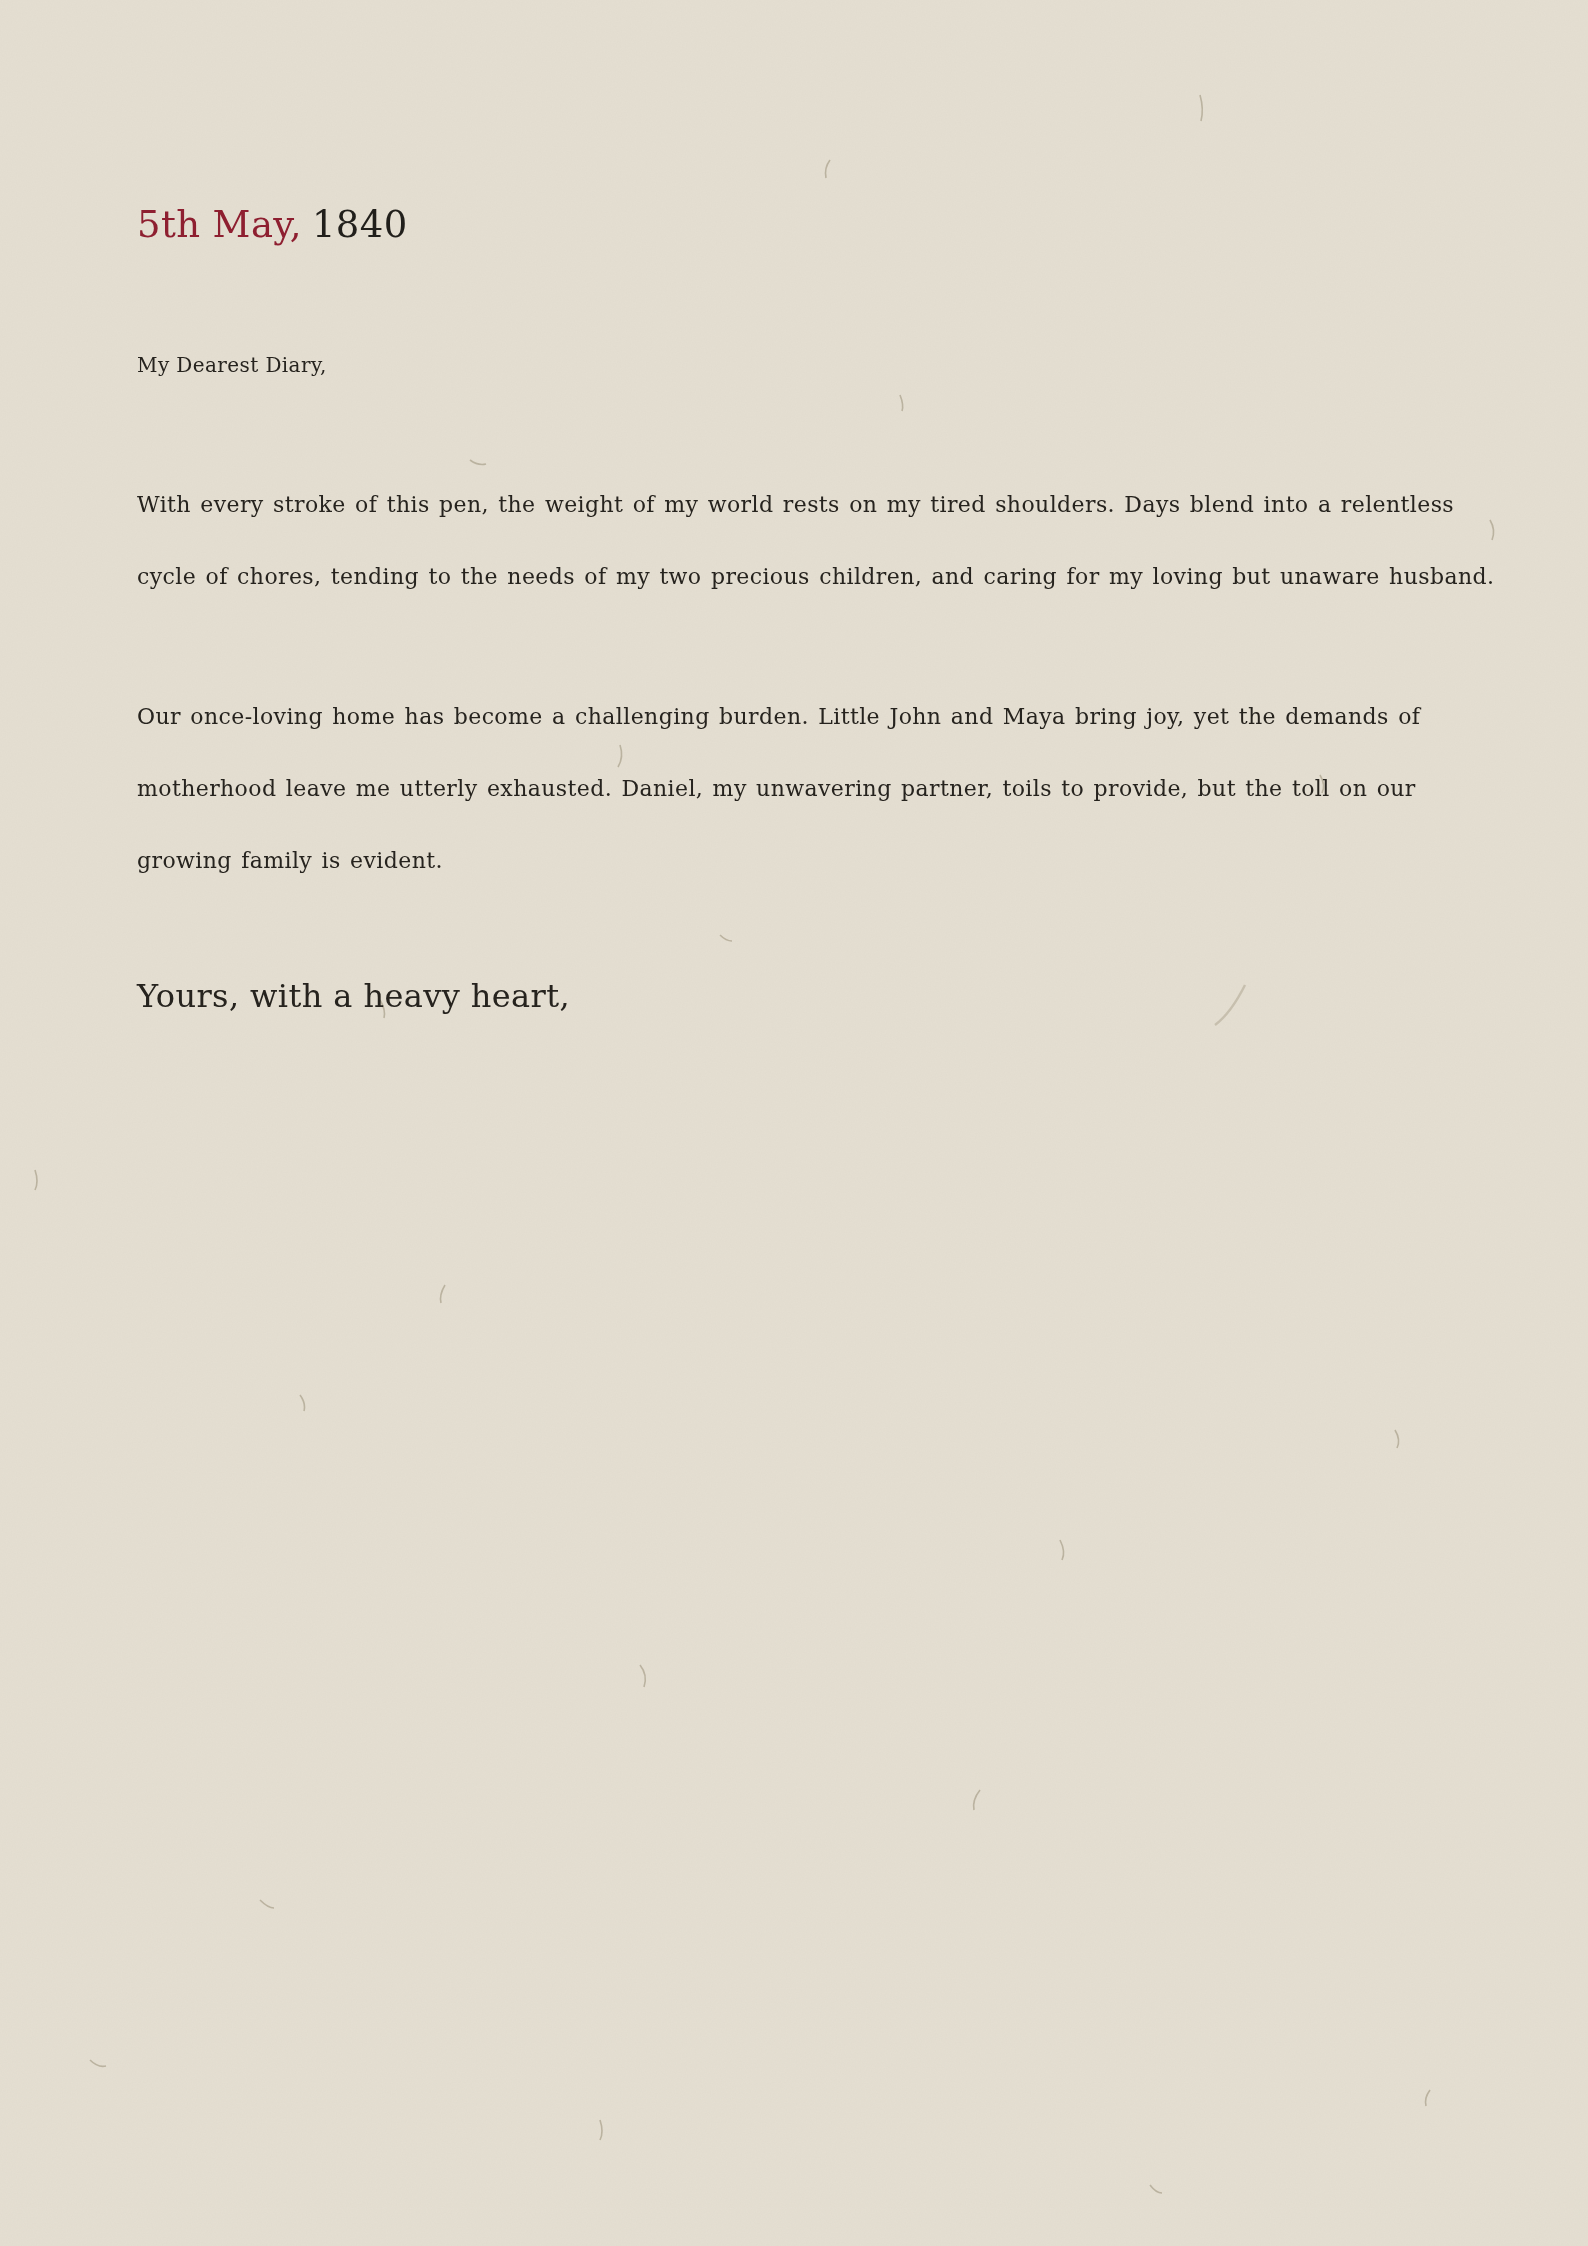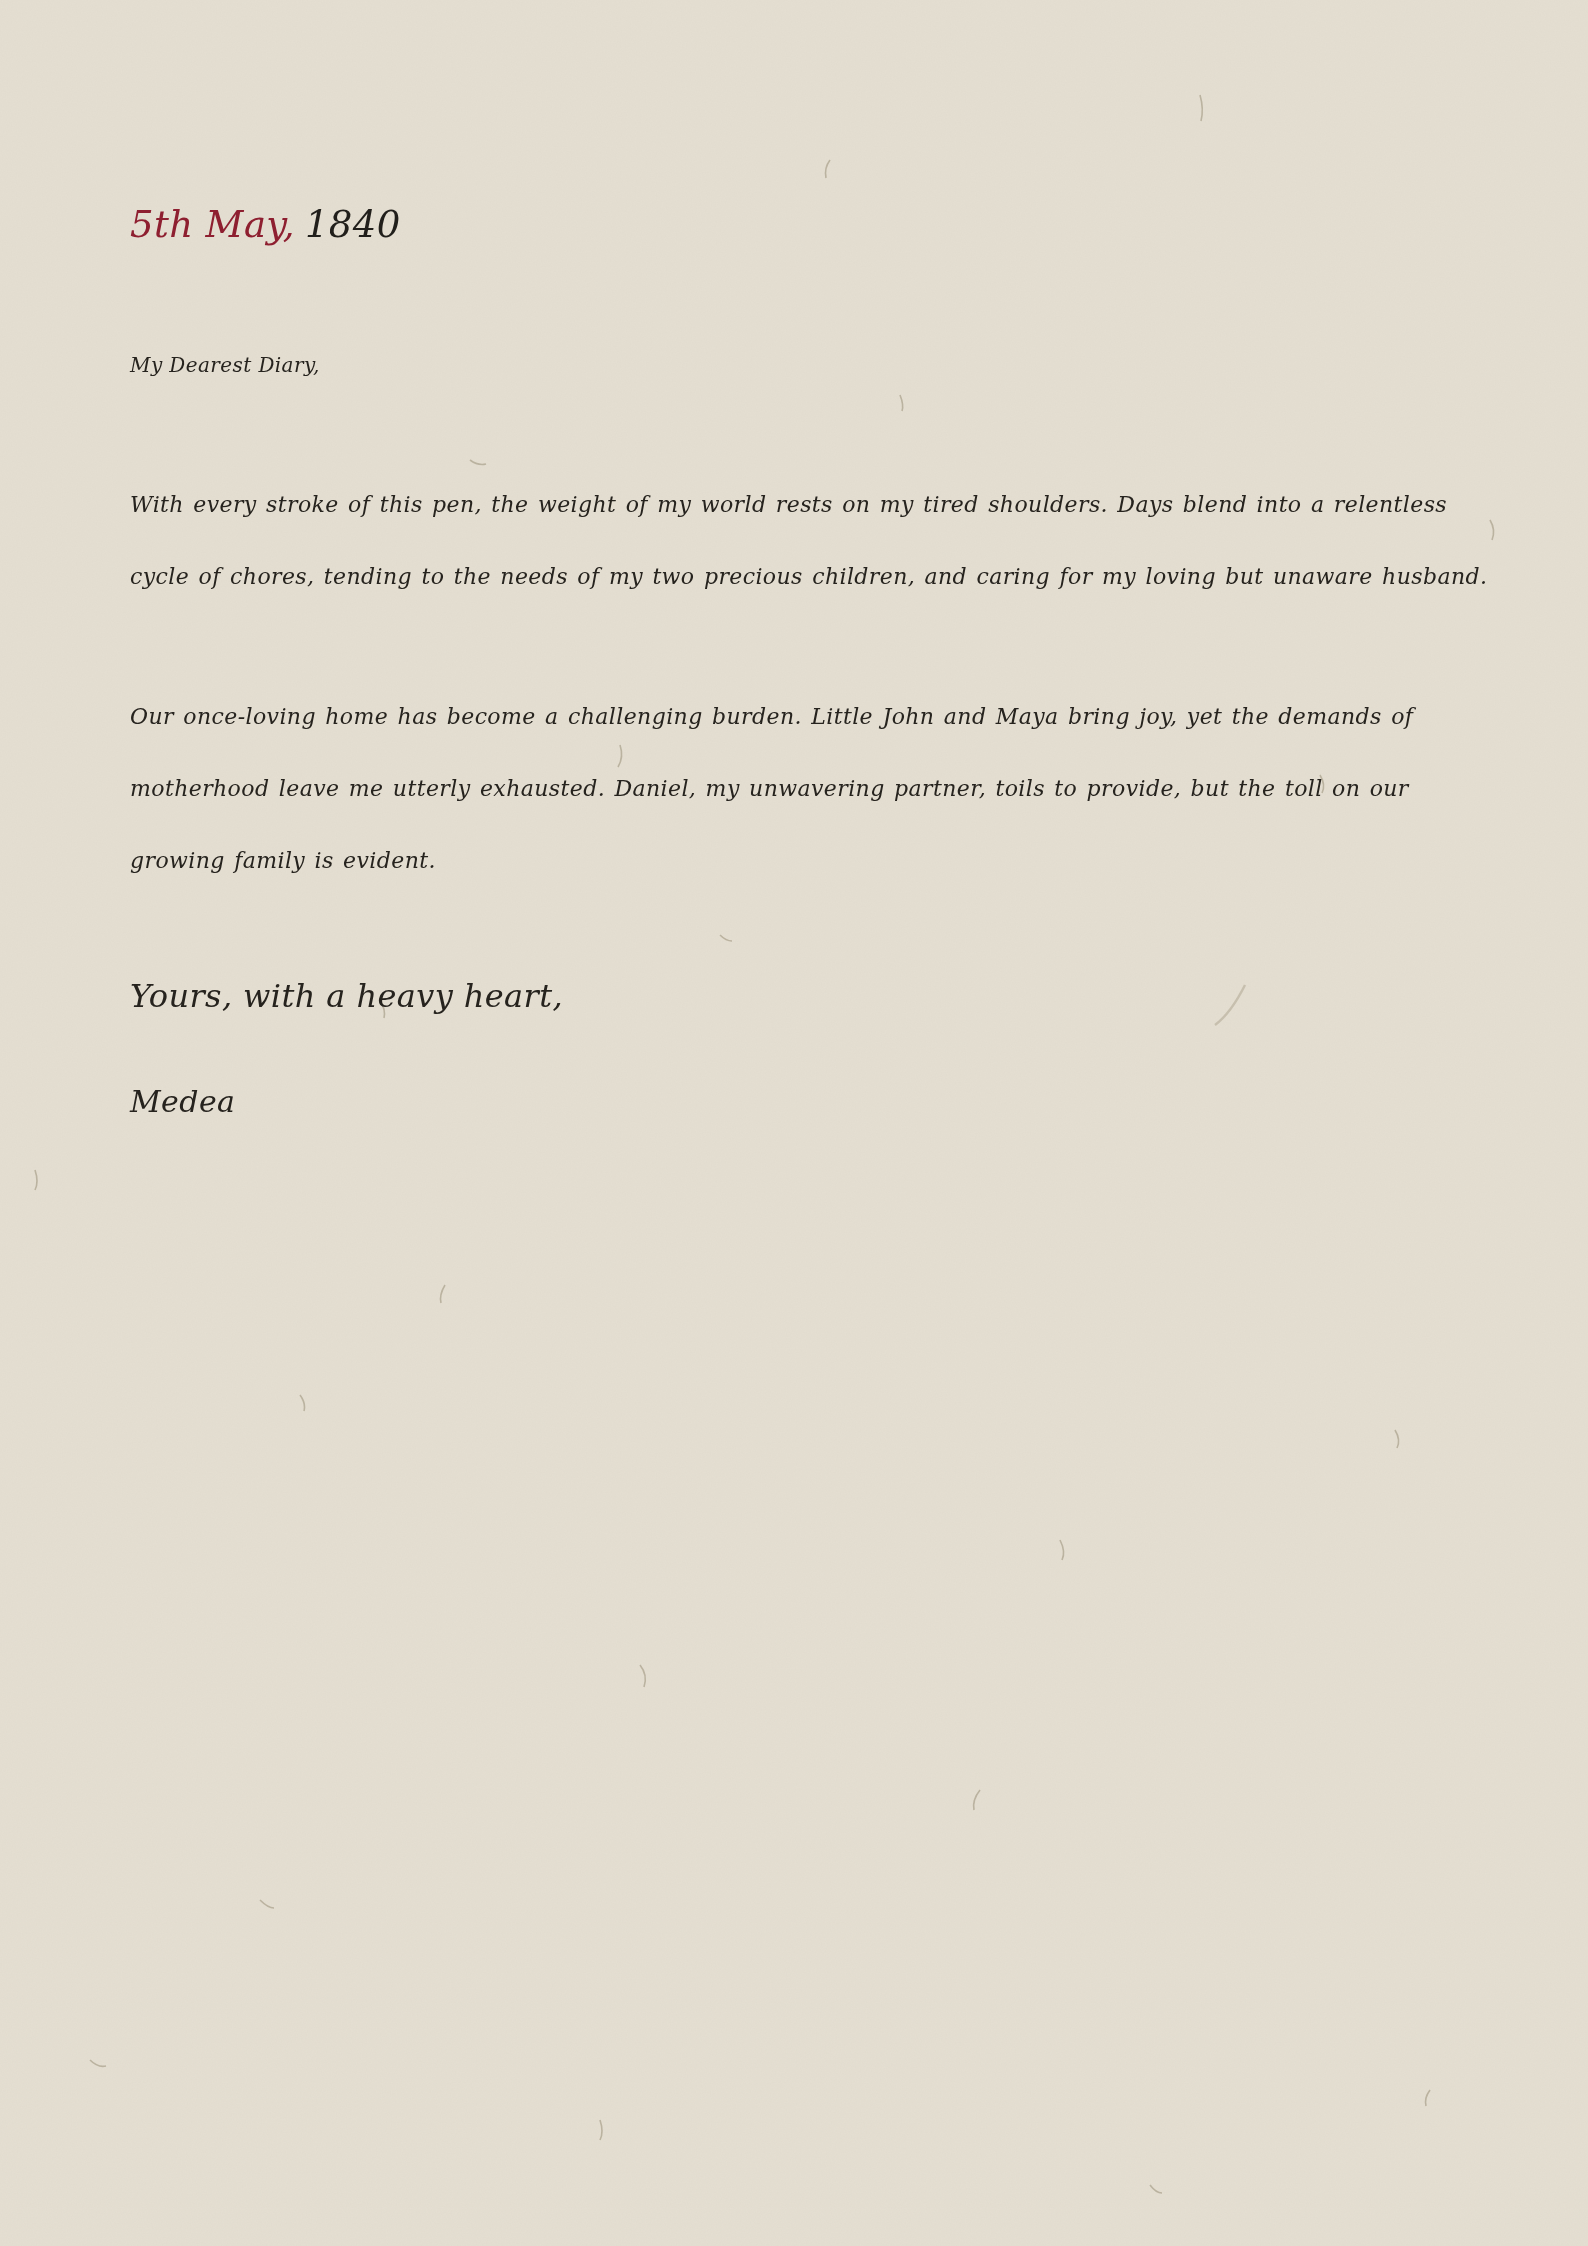--- a/index.html
+++ b/index.html
@@ -21,25 +21,24 @@
     height: 2246px;
   }
   .grain {
     position: absolute;
     inset: 0;
     display: block;
     pointer-events: none;
   }
   .content {
     position: absolute;
-    left: 130px;
+    left: 137px;
     top: 189px;
     width: 1380px;
     color: #26231e;
-    font-style: italic;
     letter-spacing: 0.4px;
   }
   .date-line {
     font-size: 37px;
     line-height: 72px;
     white-space: nowrap;
   }
   .date-day-month {
     color: #8e1f30;
     margin-right: 10px;
@@ -114,16 +113,15 @@
 
     <p class="salutation">My Dearest Diary,</p>
 
     <p class="para">With every stroke of this pen, the weight of my world rests on my tired shoulders. Days blend into a relentless cycle of chores, tending to the needs of my two precious children, and caring for my loving but unaware husband.</p>
 
     <p class="para">Our once-loving home has become a challenging burden. Little John and Maya bring joy, yet the demands of motherhood leave me utterly exhausted. Daniel, my unwavering partner, toils to provide, but the toll on our growing family is evident.</p>
 
 
     <p class="closing">Yours, with a heavy heart,</p>
 
-    <p class="signature">Medea</p>
 
   </div>
 </div>
 
 </body></html>

